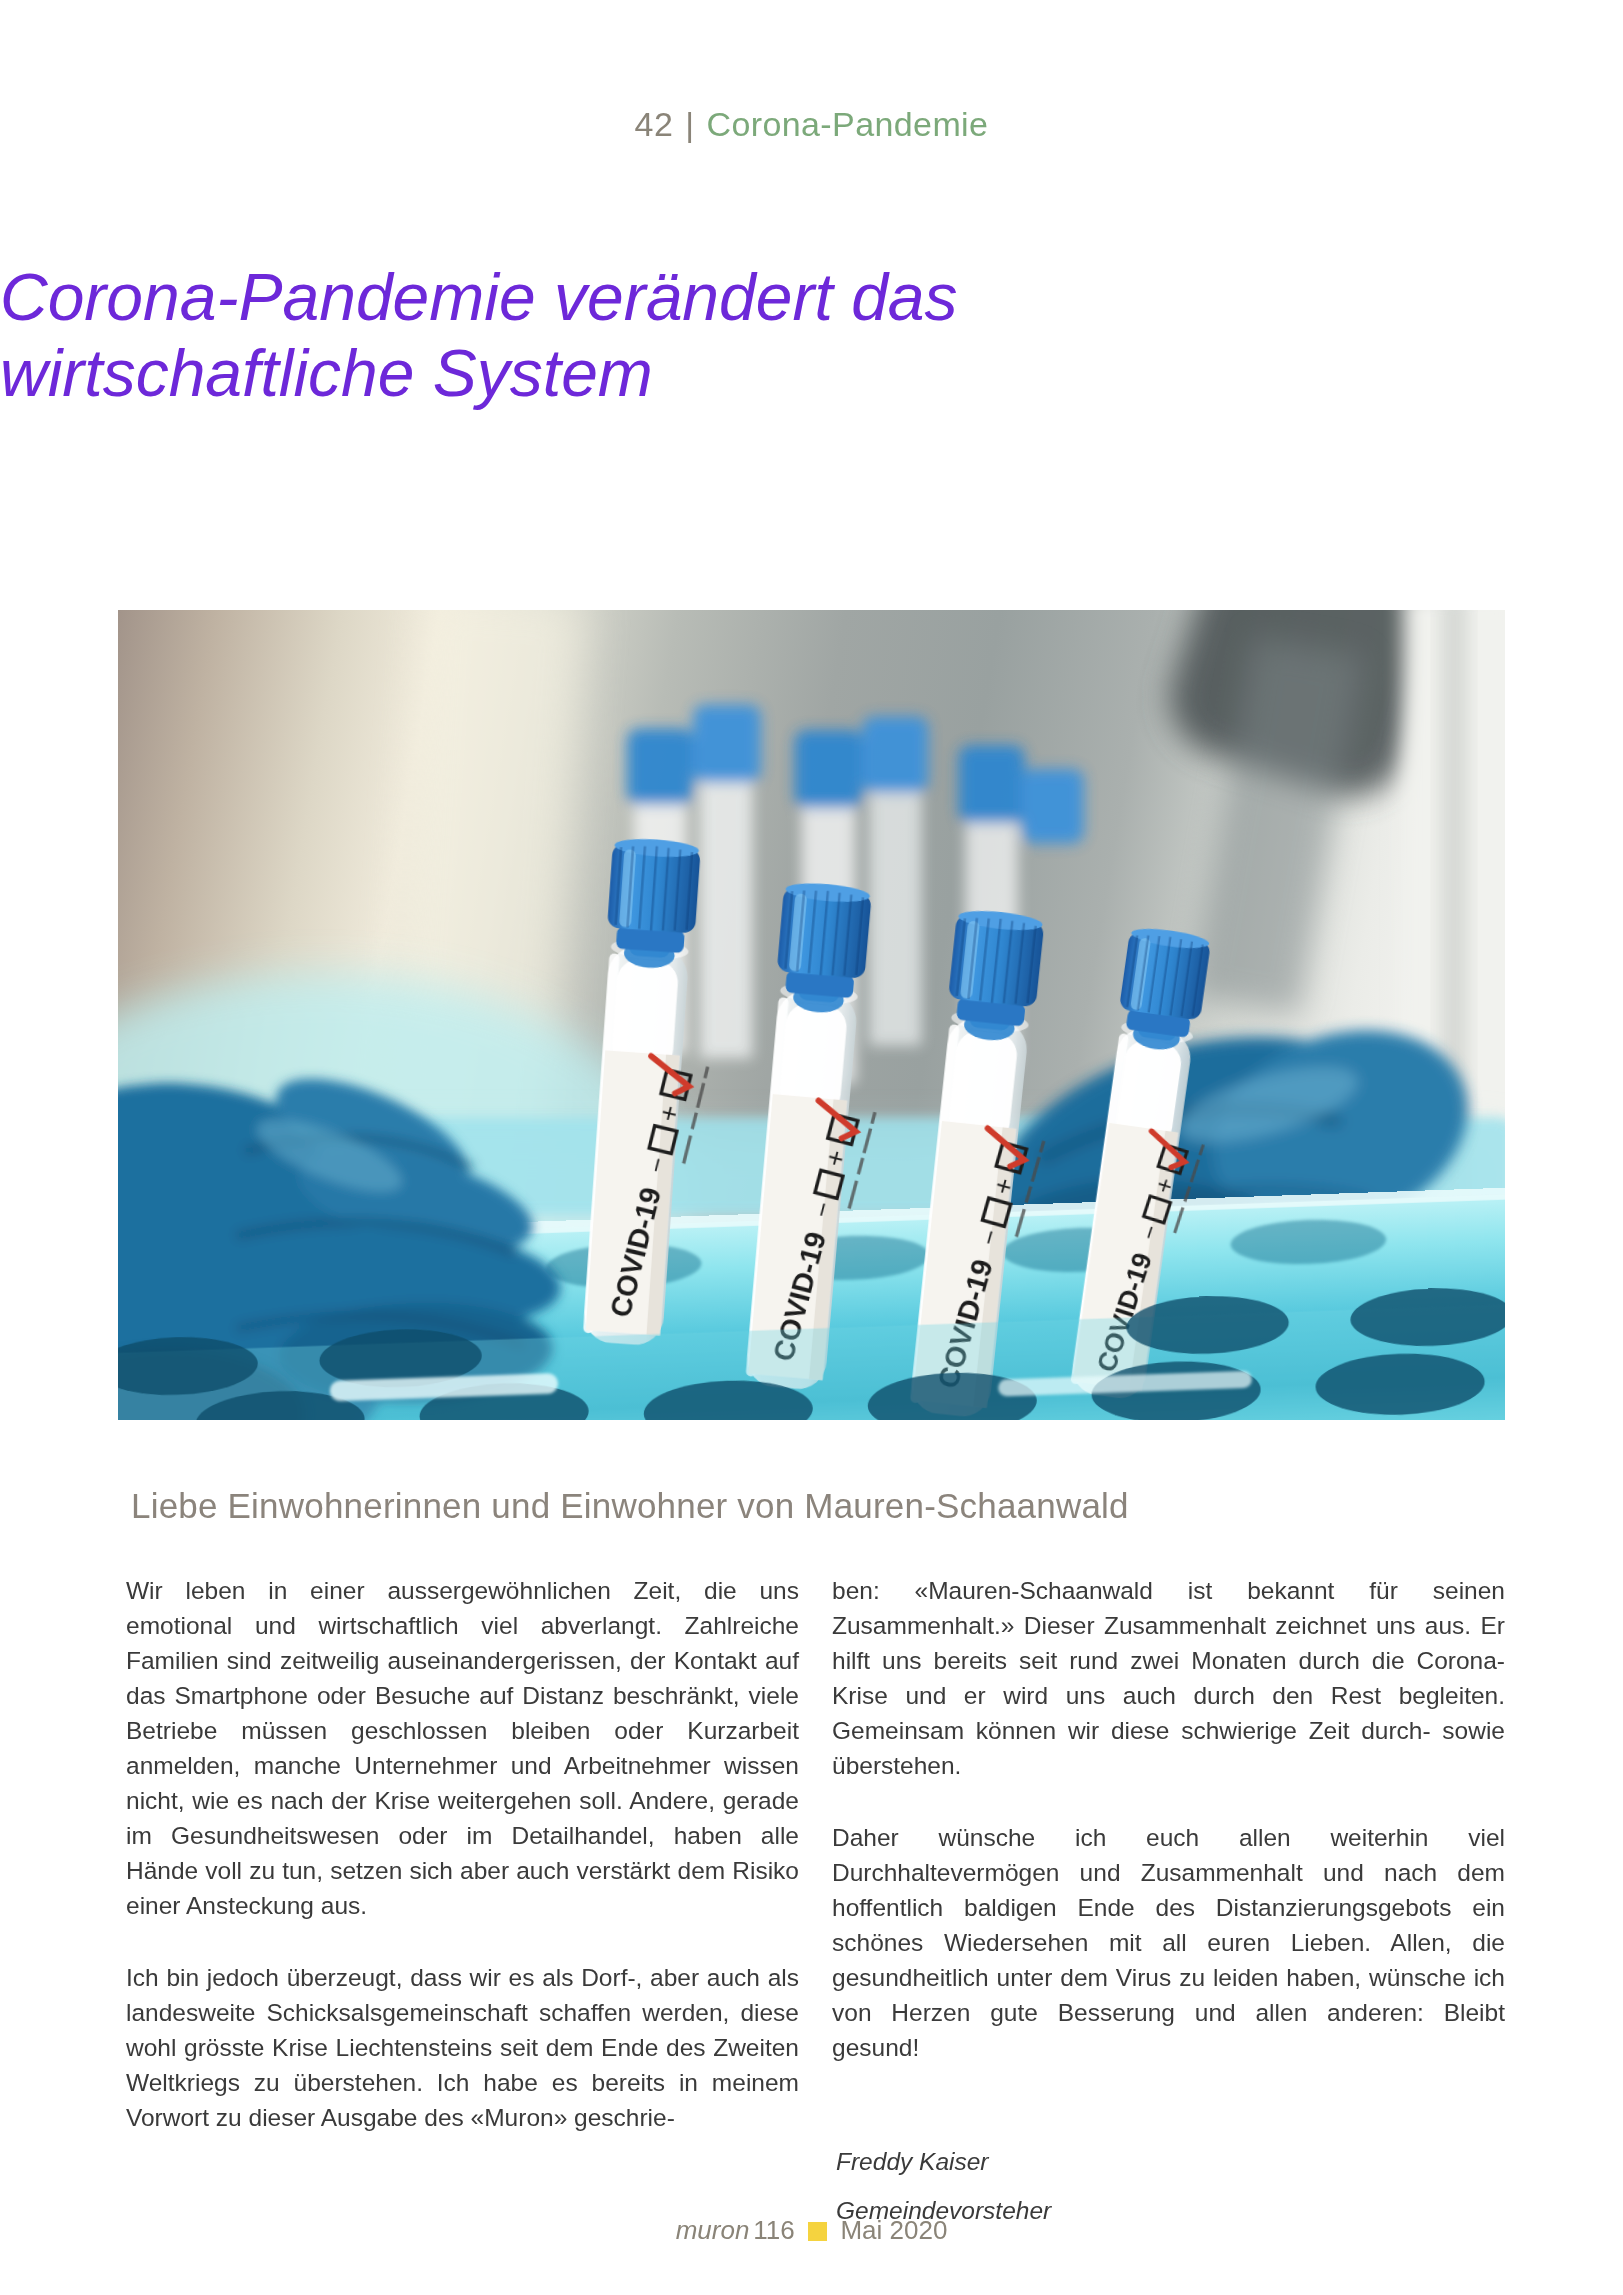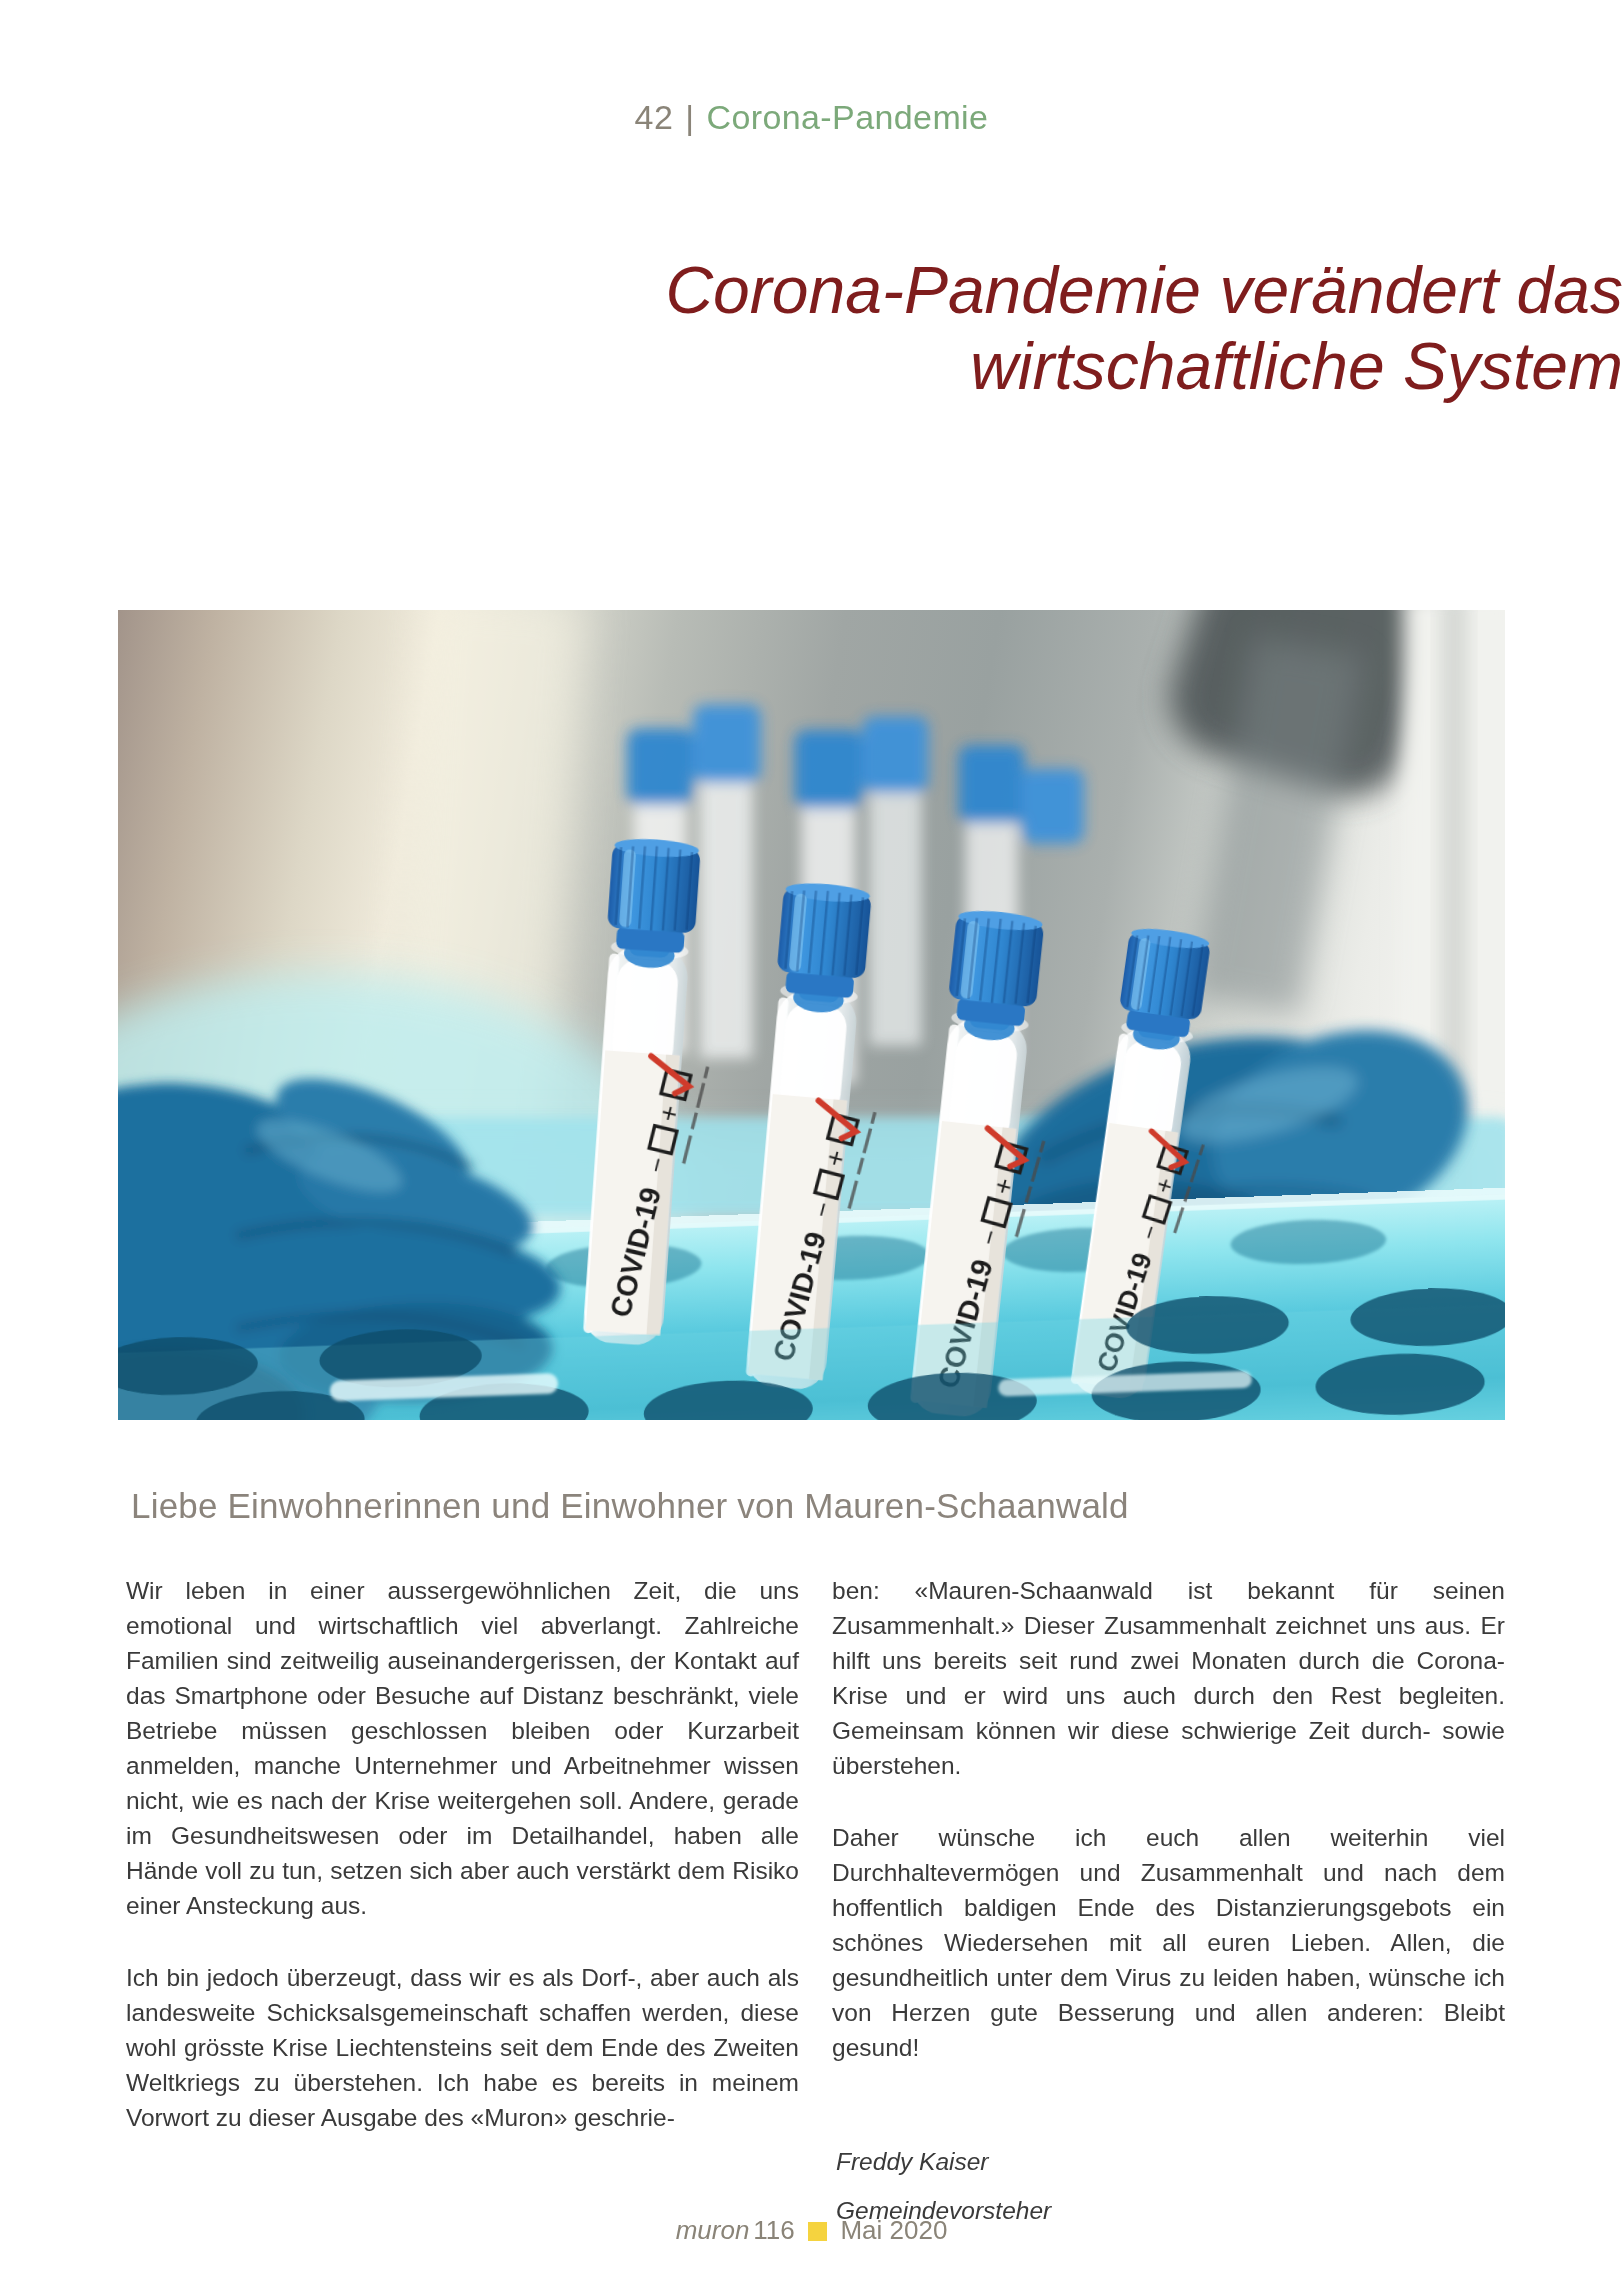--- a/index.html
+++ b/index.html
@@ -1,26 +1,26 @@
 <!DOCTYPE html>
 <html style="font-size:13.5px"><head>
 <meta charset="utf-8">
 <style>
   html,body{margin:0;padding:0;background:#ffffff;}
   .page{position:relative;width:1623px;height:2295px;background:#ffffff;overflow:hidden;
         font-family:"Liberation Sans",sans-serif;}
   
-  .page-header{position:absolute;top:98px;left:0;width:100%;text-align:center;
+  .page-header{position:absolute;top:105px;left:0;width:100%;text-align:center;
                font-size:34px;letter-spacing:0.4px;}
   .page-header .num{color:#8a8478;}
   .page-header .sep{color:#8a8478;margin:0 12px;font-weight:300;}
   .page-header .sec{color:#7ca97a;}
   
-  .main-title{position:absolute;top:252px;left:0;width:100%;text-align:right;
-              font-style:italic;color:#7f1d1d;font-size:66px;line-height:76px;font-weight:400;}
+  .main-title{position:absolute;top:259px;left:0;width:100%;text-align:left;
+              font-style:italic;color:#6d28d9;font-size:66px;line-height:76px;font-weight:400;}
   
   .photo-wrap{position:absolute;left:118px;top:610px;width:1387px;height:810px;overflow:hidden;}
   .photo-wrap svg{display:block;width:100%;height:100%;}
   
   .article-heading{position:absolute;left:131px;top:1486px;width:1387px;
                    font-size:35px;color:#8b847c;letter-spacing:0.2px;}
   .columns{position:absolute;left:118px;top:1573px;width:1387px;display:flex;gap:25px;}
   .col{width:681px;font-size:24.5px;line-height:35px;text-align:justify;color:#3a3a3a;}
   .col p{margin:0 0 37px 8px;}
   .signature{margin-top:78px;font-style:italic;line-height:37px;}

